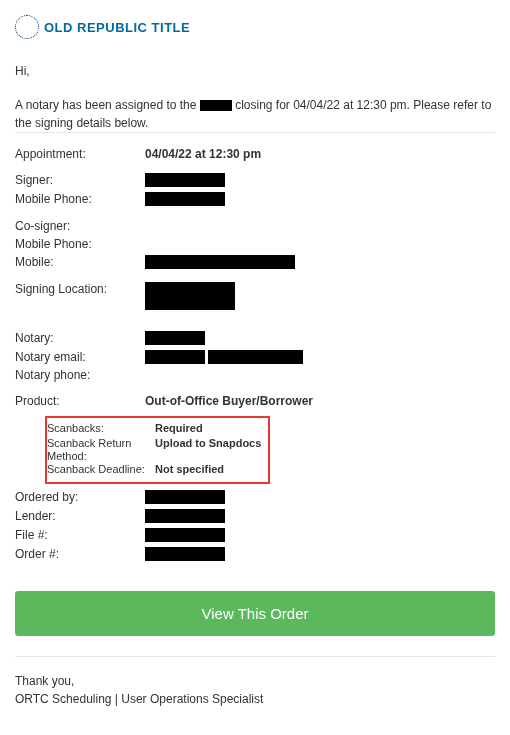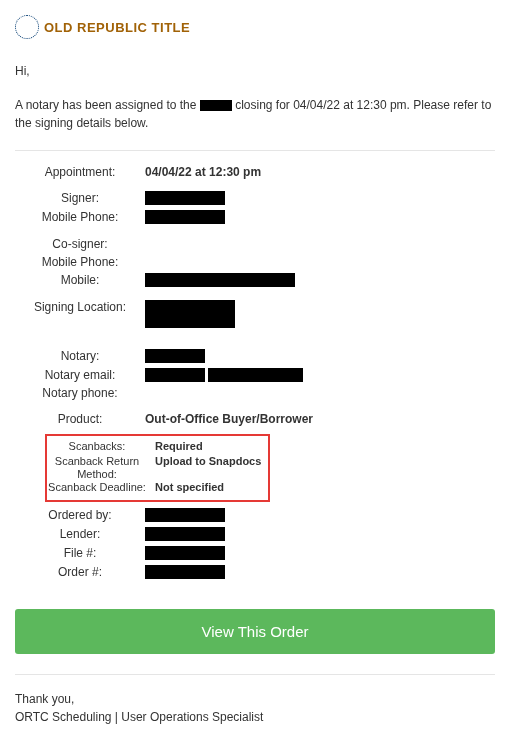--- a/index.html
+++ b/index.html
@@ -26,25 +26,25 @@
   .logo-stars::before {
     content: "";
     position: absolute;
     inset: 0;
     border: 1.5px dotted #003a70;
     border-radius: 50%;
   }
   .logo-text {
     font-size: 13px;
     font-weight: bold;
-    color: #a16207;
+    color: #0369a1;
     letter-spacing: 0.5px;
   }
   .greeting { margin-bottom: 18px; }
-  .intro { margin-bottom: 18px; line-height: 1.5; }
+  .intro { line-height: 1.5; }
   .redact-inline {
     display: inline-block;
     background: #000;
     width: 32px;
     height: 11px;
     vertical-align: middle;
   }
   hr.sep {
     border: none;
     border-top: 1px solid #e5e5e5;
@@ -53,21 +53,21 @@
   .details {
     padding: 14px 0 10px 0;
   }
   .row {
     display: flex;
     margin-bottom: 2px;
     min-height: 16px;
   }
   .label {
     width: 130px;
-    text-align: center;
+    text-align: left;
     color: #333;
   }
   .value {
     flex: 1;
     font-weight: normal;
   }
   .value.bold { font-weight: bold; }
   .redact {
     background: #000;
     height: 14px;

